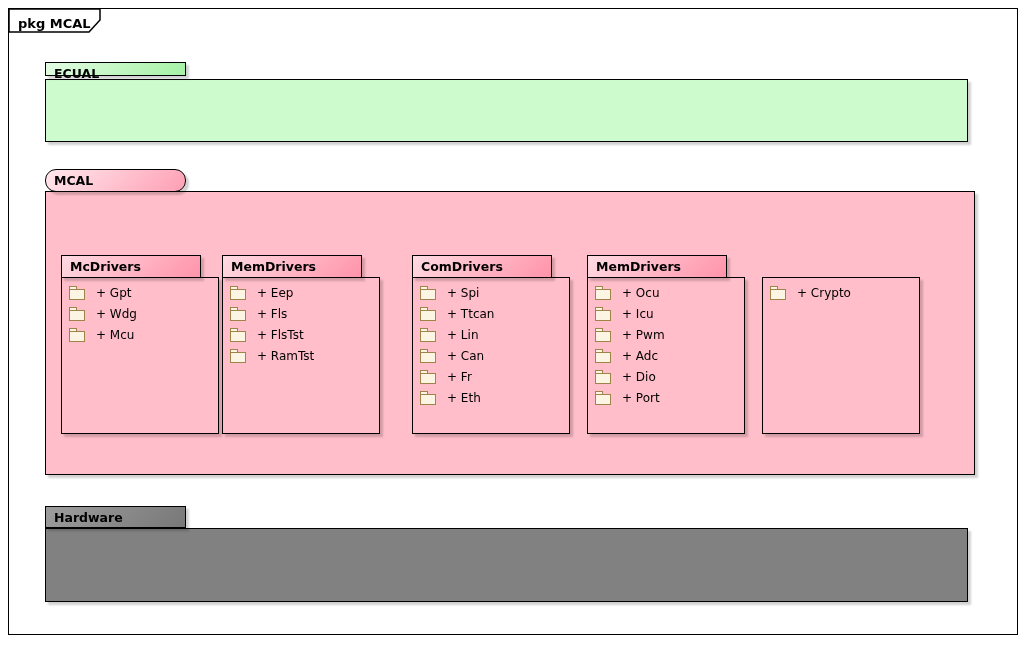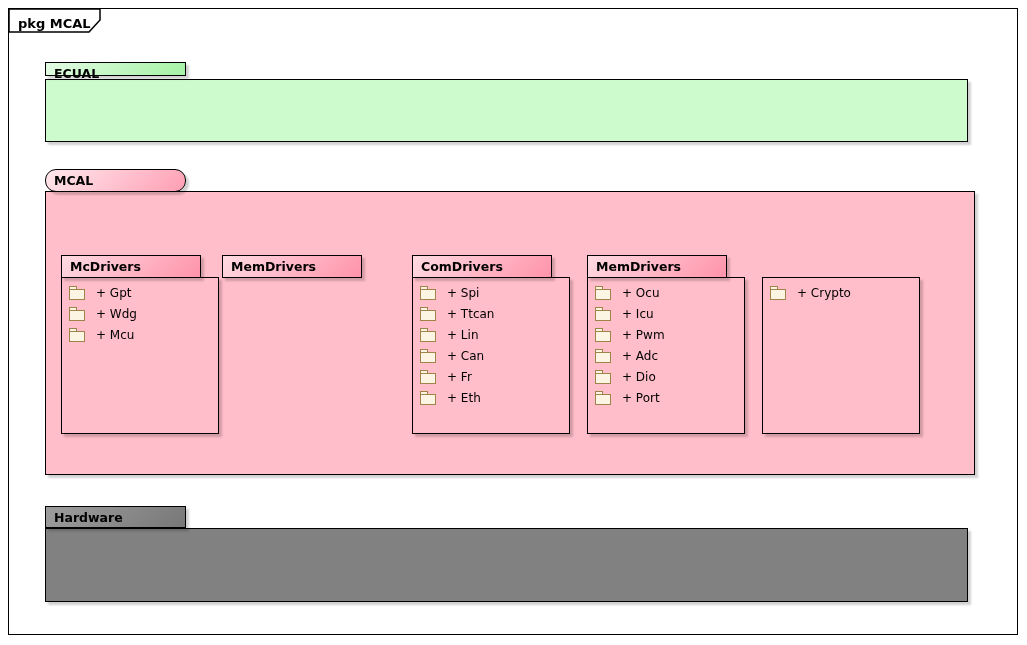--- a/index.html
+++ b/index.html
@@ -188,20 +188,44 @@
               <span class="item-label">+ Mcu</span>
             </div>
           </div>
       </div>
     </div>
 
     <div class="subpkg" style="left:176px">
       <div class="subpkg-tab">
         <span class="pkg-title">MemDrivers</span>
       </div>
+      <div class="subpkg-body">
+        <div class="items">
+
+            <div class="item">
+              <span class="folder"></span>
+              <span class="item-label">+ Eep</span>
+            </div>
+
+            <div class="item">
+              <span class="folder"></span>
+              <span class="item-label">+ Fls</span>
+            </div>
+
+            <div class="item">
+              <span class="folder"></span>
+              <span class="item-label">+ FlsTst</span>
+            </div>
+
+            <div class="item">
+              <span class="folder"></span>
+              <span class="item-label">+ RamTst</span>
+            </div>
+          </div>
+      </div>
     </div>
 
     <div class="subpkg" style="left:366px">
       <div class="subpkg-tab">
         <span class="pkg-title">ComDrivers</span>
       </div>
       <div class="subpkg-body">
         <div class="items">
 
             <div class="item">

